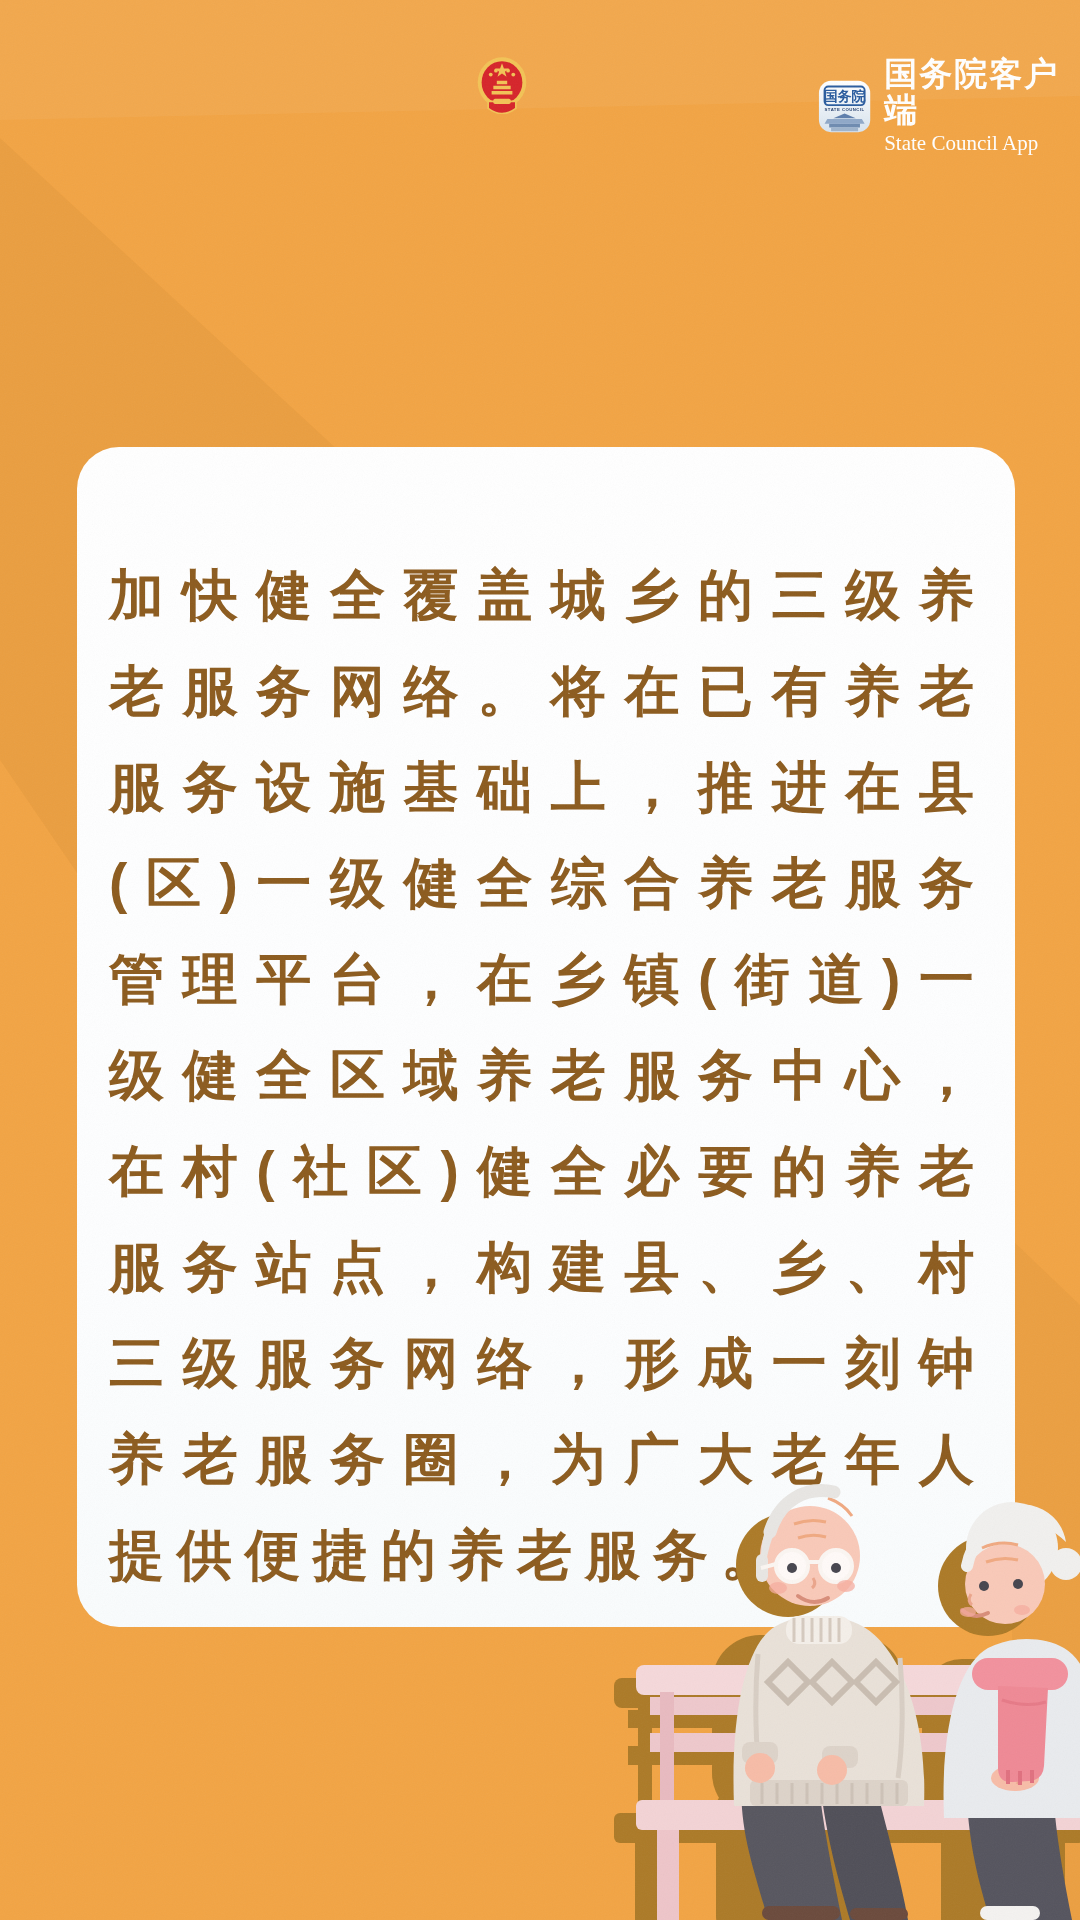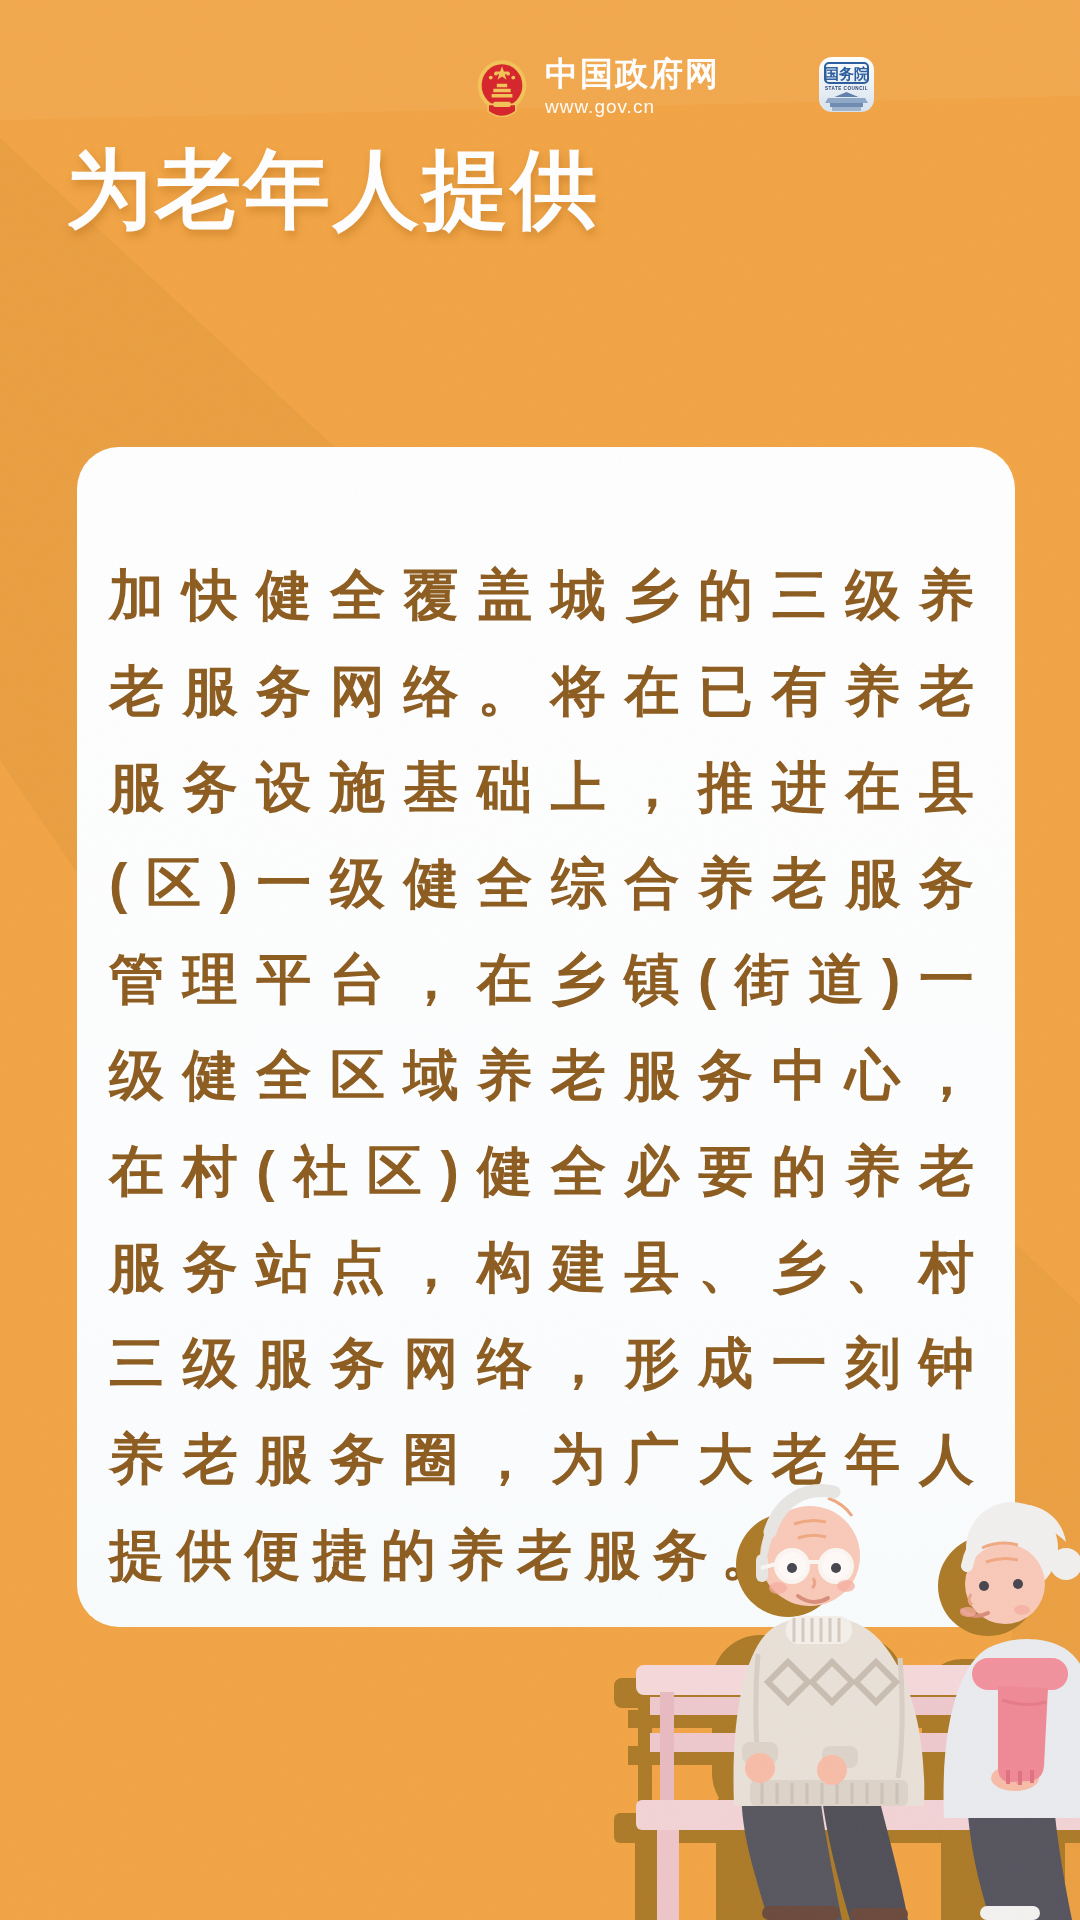--- a/index.html
+++ b/index.html
@@ -72,47 +72,46 @@
       <ellipse cx="30" cy="30" rx="23.5" ry="24.5" fill="#D6242A"></ellipse>
       <path d="M14 52 h32 v8 q-8 6 -16 6 q-8 0 -16 -6 z" fill="#D6242A" stroke="#F2C356" stroke-width="2"></path>
       <rect x="20" y="49" width="20" height="6" rx="2" fill="#F2C356"></rect>
       <polygon points="30,8 32.2,14 38,14 33.4,17.6 35.2,23.4 30,19.8 24.8,23.4 26.6,17.6 22,14 27.8,14" fill="#F2C356"></polygon>
       <circle cx="17" cy="21" r="2.2" fill="#F2C356"></circle>
       <circle cx="23" cy="16.5" r="2.2" fill="#F2C356"></circle>
       <circle cx="37" cy="16.5" r="2.2" fill="#F2C356"></circle>
       <circle cx="43" cy="21" r="2.2" fill="#F2C356"></circle>
       <path d="M18 40 h24 v4 h-24 z M20 34 h20 v4 h-20 z M24 28 h12 v4 h-12 z" fill="#F2C356"></path>
     </svg>
-    <div class="logo-text">
-      <div class="logo-cn">中国政府网</div>
-      <div class="logo-sub">www.gov.cn</div>
-    </div>
   </div>
 
   <div class="logo-group app-group">
     <svg width="57" height="57" viewBox="0 0 57 57">
       <defs>
         <linearGradient id="appbg" x1="0" y1="0" x2="0" y2="1">
           <stop offset="0" stop-color="#ffffff"></stop>
             <stop offset="1" stop-color="#d8e4ef"></stop>
         </linearGradient>
       </defs>
       <rect x="1" y="1" width="55" height="55" rx="13" fill="url(#appbg)"></rect>
       <rect x="7" y="7" width="43" height="20" rx="4" fill="none" stroke="#2A5C9E" stroke-width="2"></rect>
       <text x="28.5" y="23" text-anchor="middle" font-size="15" font-weight="bold" fill="#2A5C9E">国务院</text>
       <text x="28.5" y="33.5" text-anchor="middle" font-size="4.6" font-weight="bold" letter-spacing="0.5" fill="#27406E">STATE COUNCIL</text>
       <path d="M28.5 36 l12 5 h-24 z" fill="#5F7FAC"></path>
       <path d="M10 42 h37 l3 5 h-43 z" fill="#8FA8C8"></path>
       <rect x="12" y="47" width="33" height="4" fill="#6E8BB0"></rect>
       <path d="M14 51 h29 v4 h-29 z" fill="#9FB4CC"></path>
     </svg>
+    <div class="logo-text">
+      <div class="logo-cn">国务院客户端</div>
+      <div class="logo-sub-serif">State Council App</div>
+    </div>
   </div>
 
   <div class="title">
-    <div>为老年人提供</div>
   </div>
 
   <div class="card">
     <p class="card-text"><span class="b">加快健全覆盖城乡的三级养老服务网络。</span><span class="r">将在已有养老服务设施基础上，推进在县(区)一级健全综合养老服务管理平台，在乡镇(街道)一级</span><span class="b">健全区域养老服务中心</span><span class="r">，在村(社区)健全必要的</span><span class="b">养老服务站点</span><span class="r">，构建县、乡、村三级服务网络，</span><span class="b">形成一刻钟养老服务圈</span><span class="r">，为广大老年人提供便捷的养老服务。</span></p>
   </div>
 
   <svg class="illu" viewBox="0 0 570 690">
 
     <g fill="#AC7A27" transform="translate(-22,13)">
       <rect x="126" y="435" width="470" height="30" rx="8"></rect>

